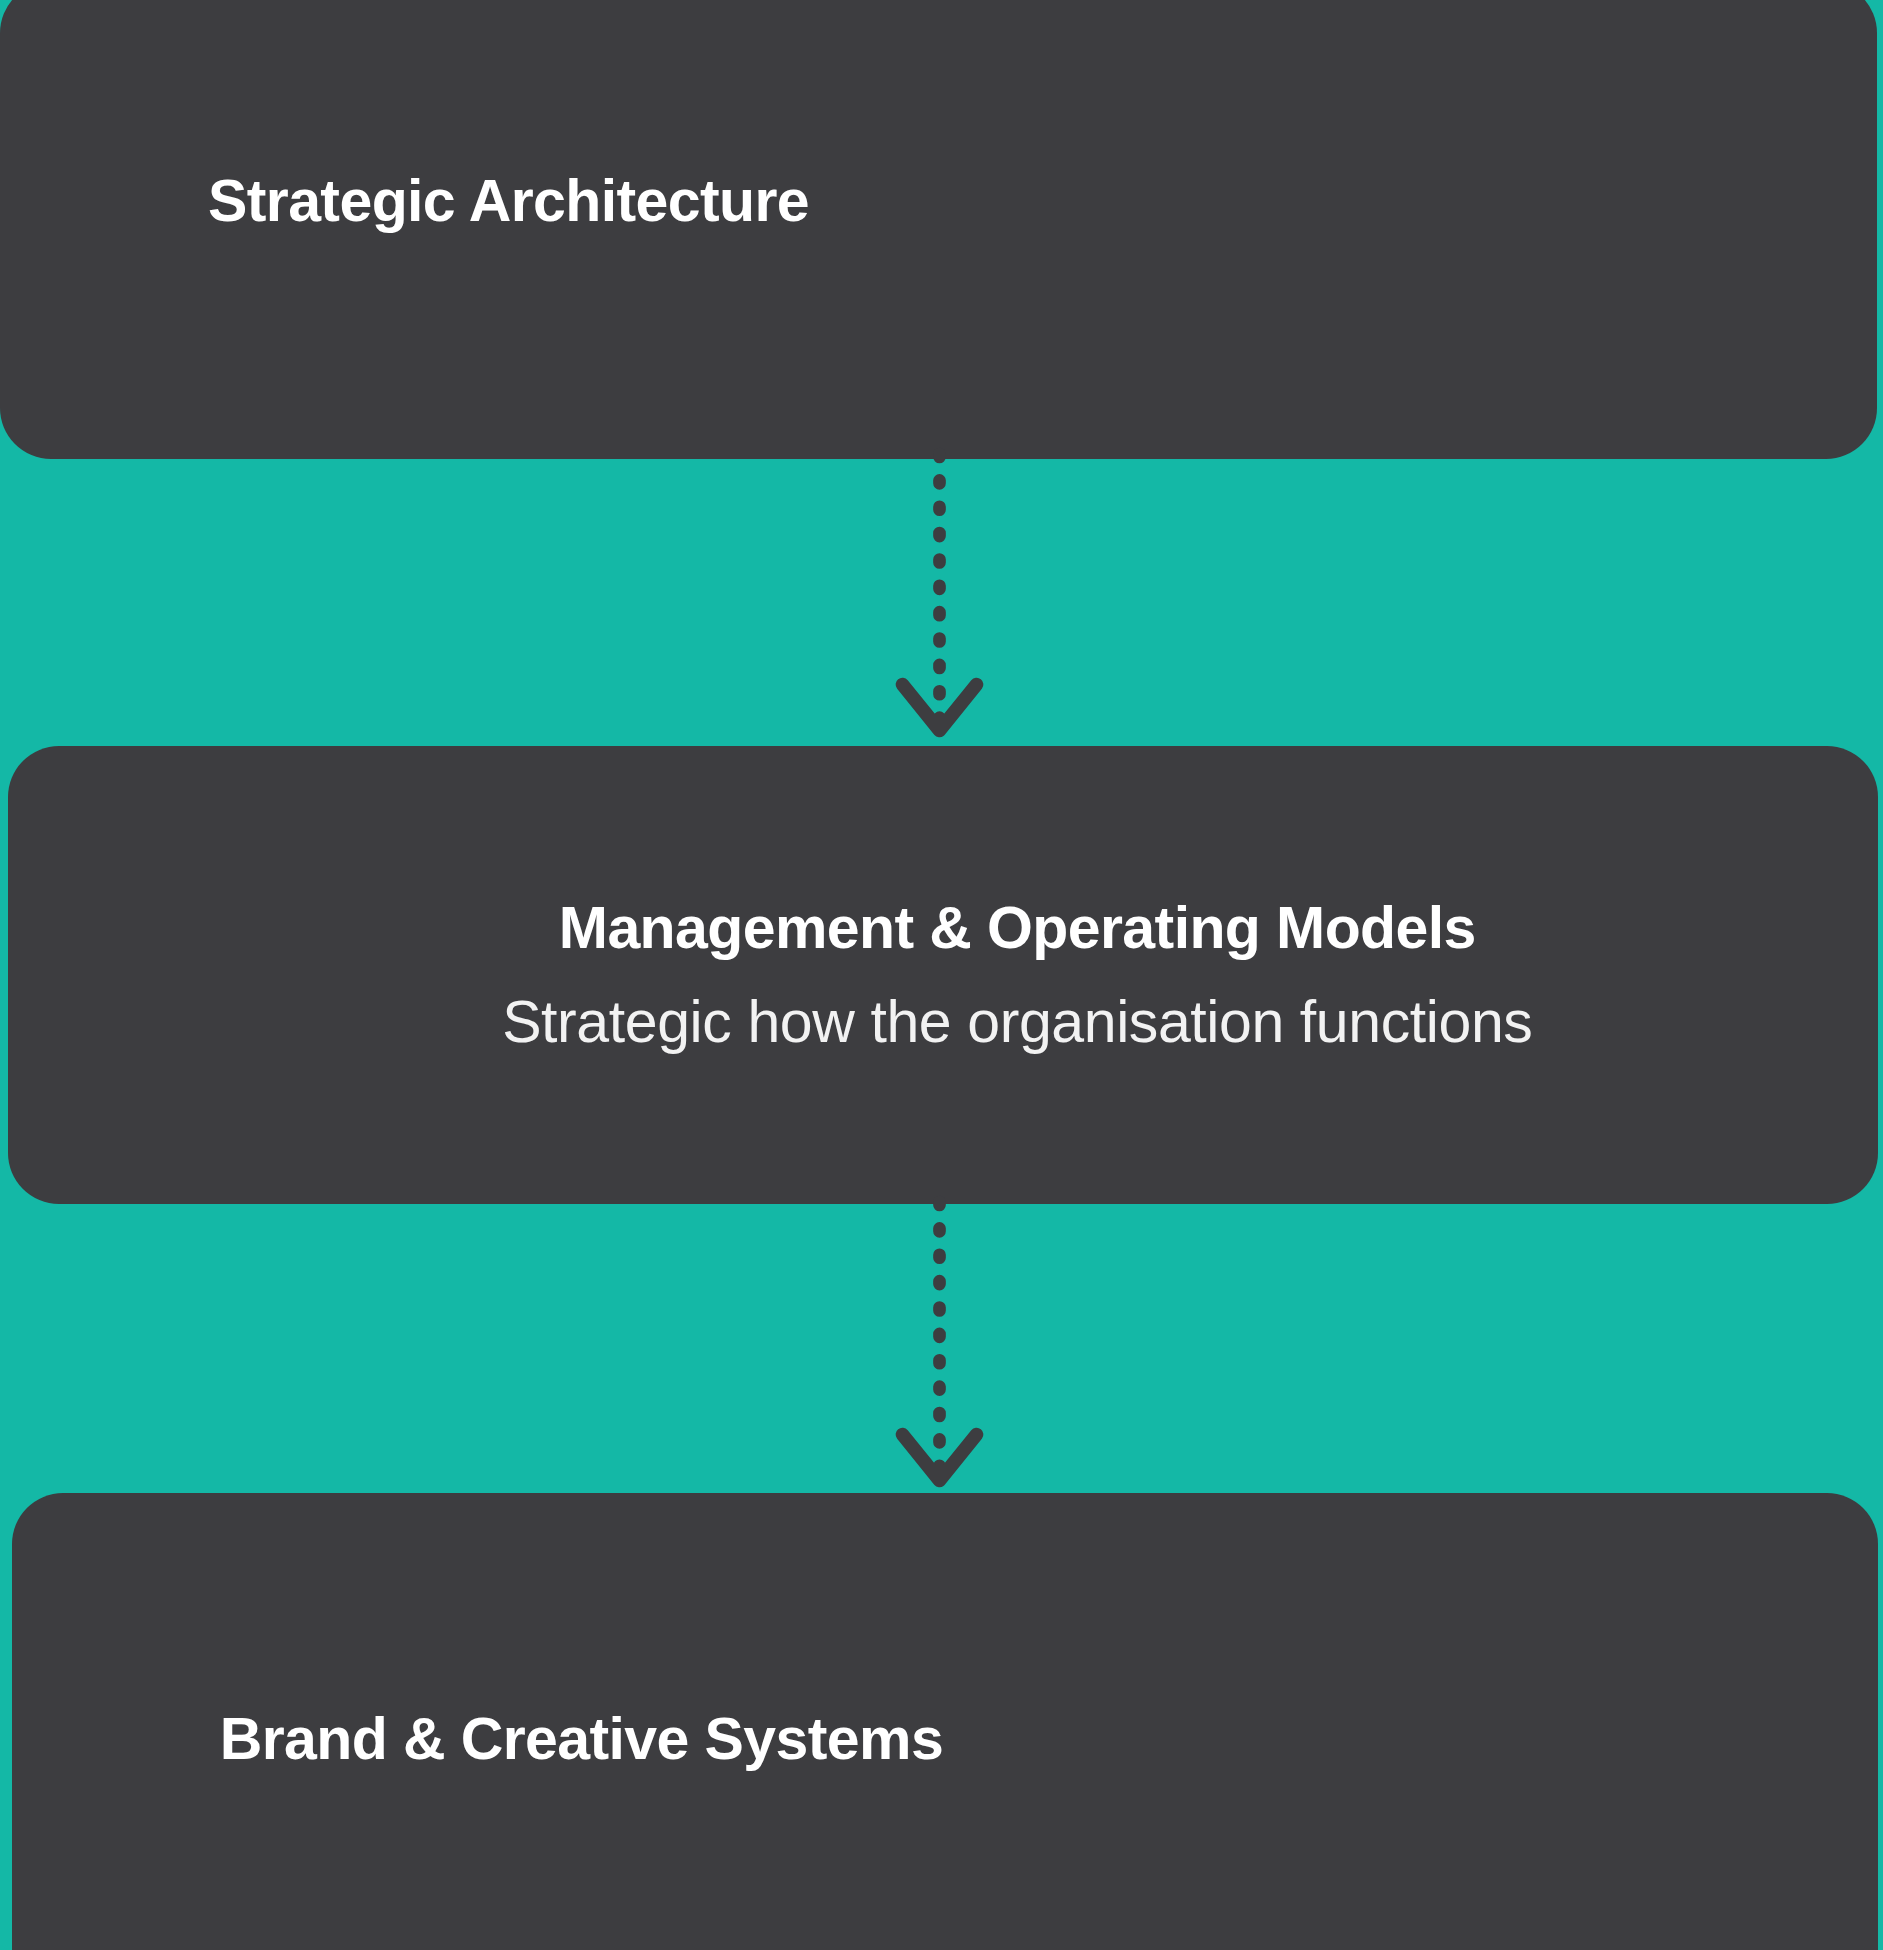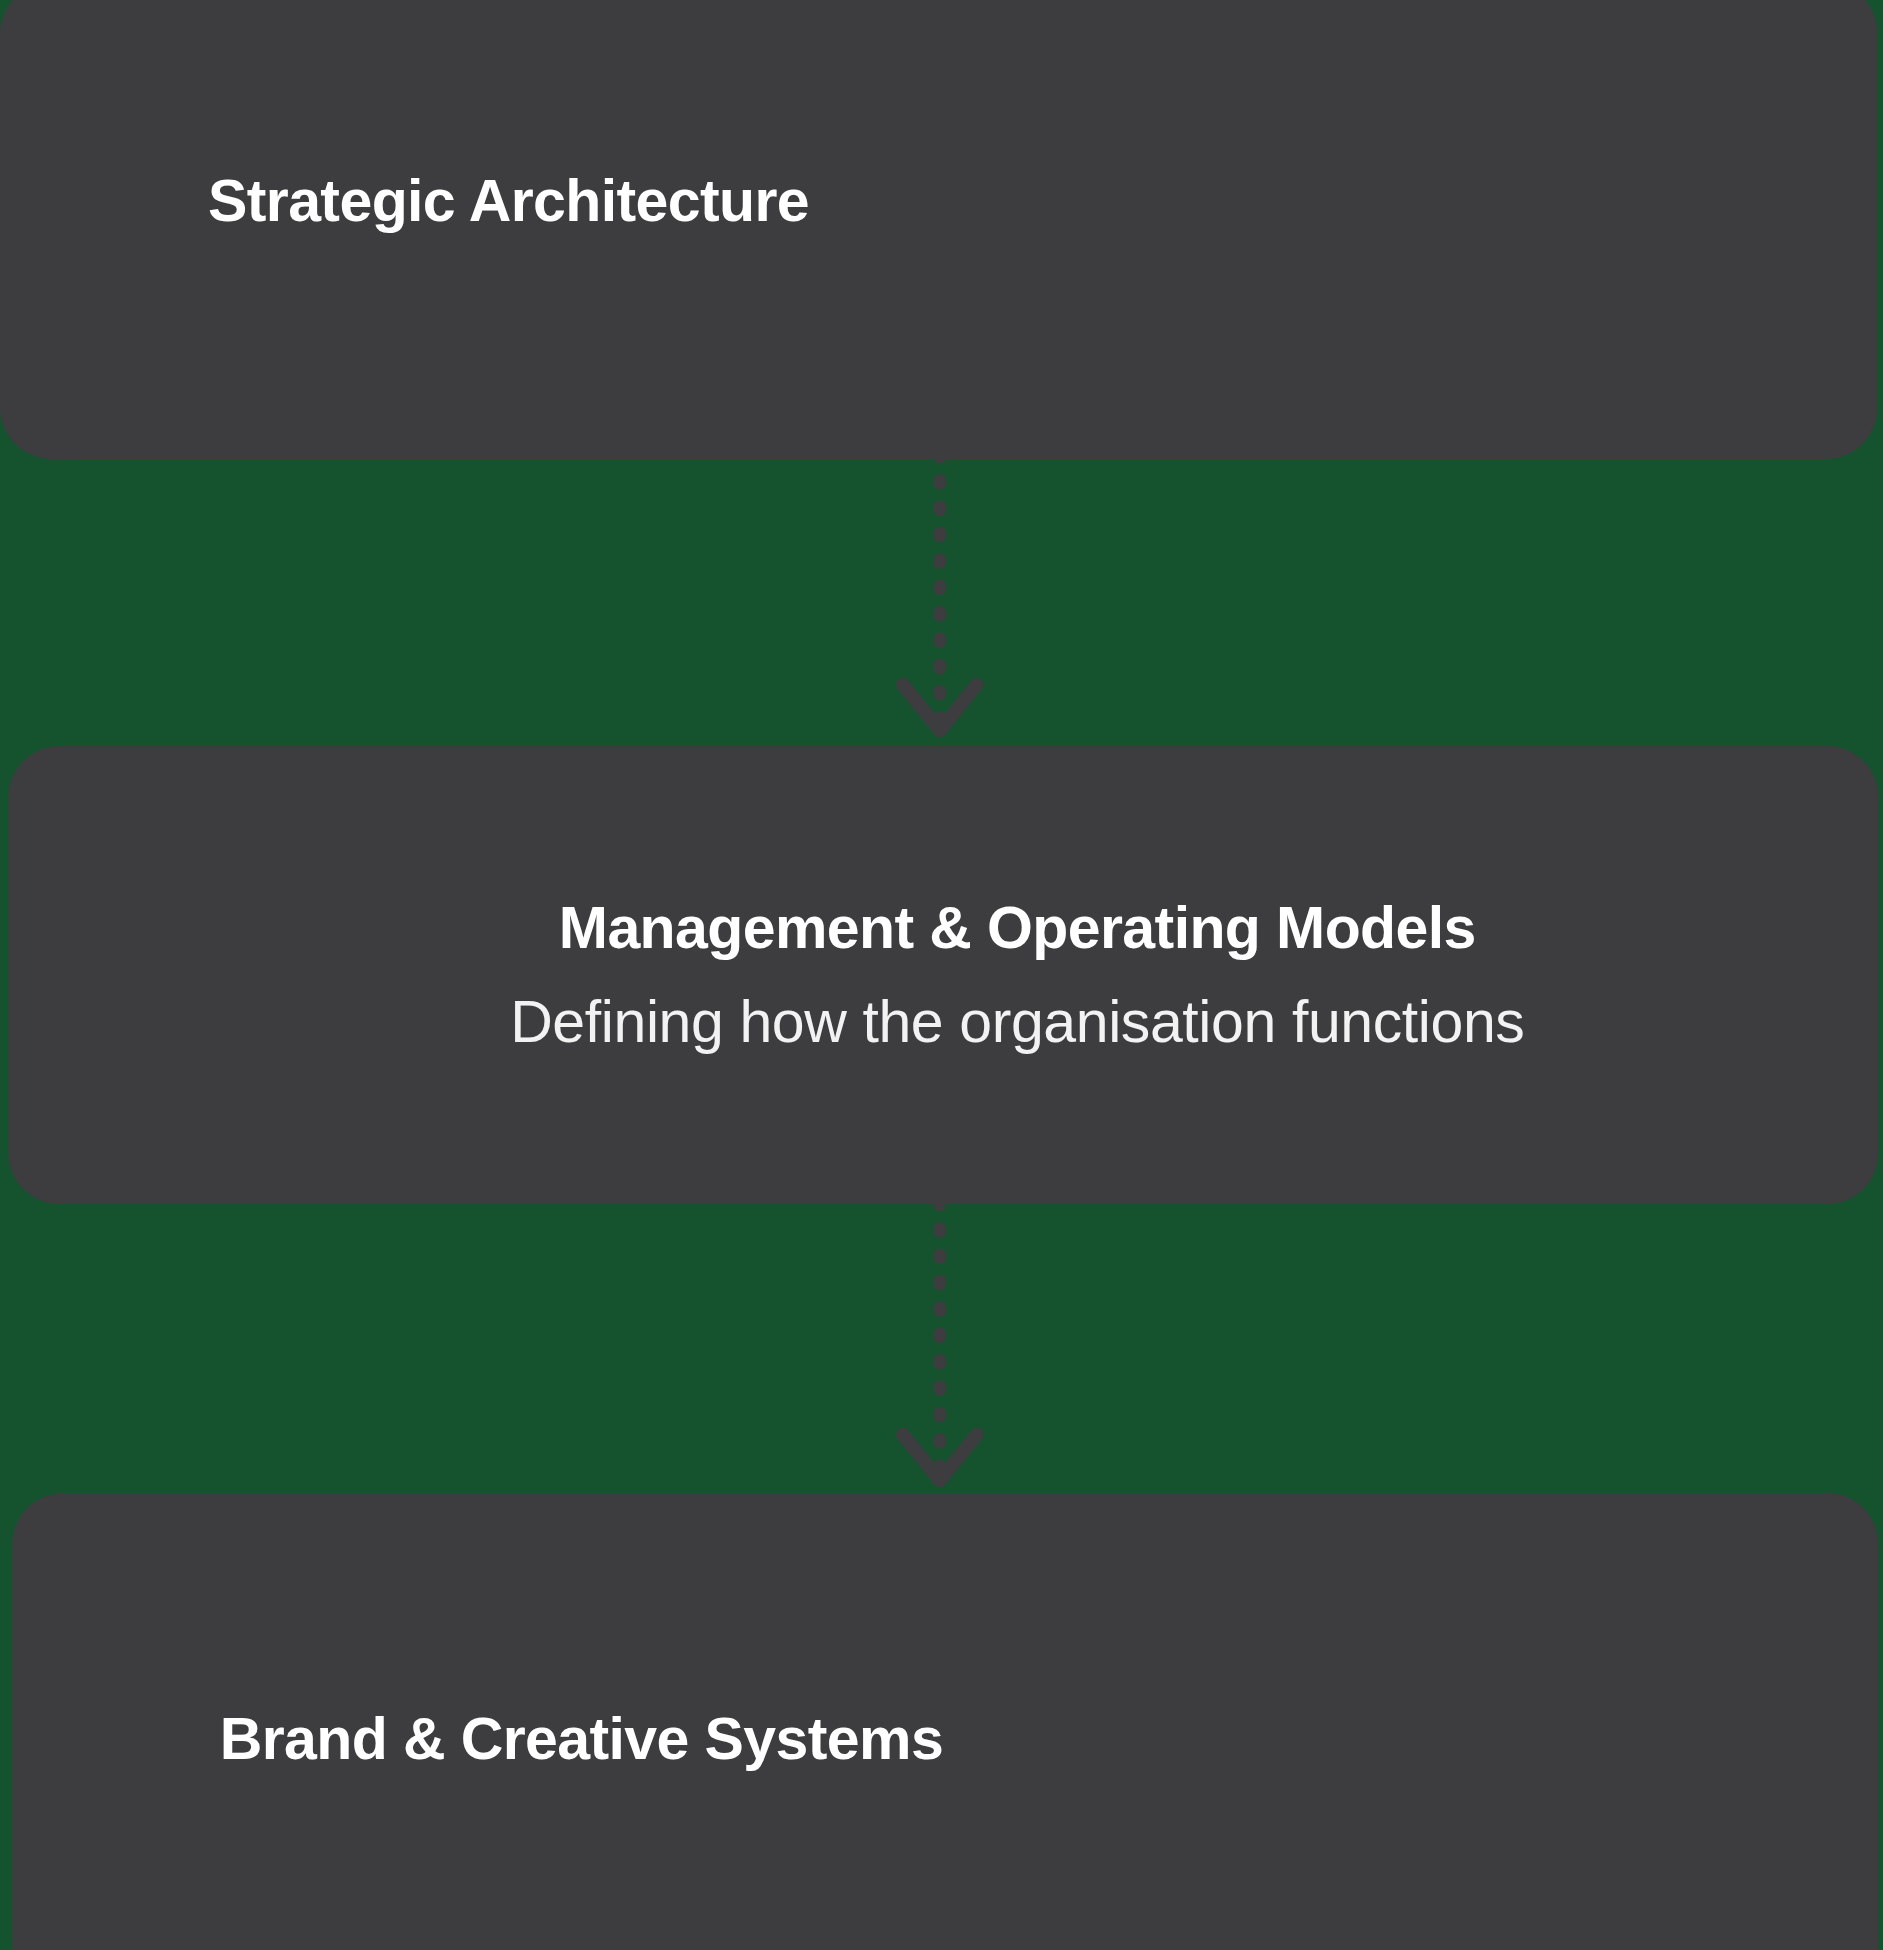--- a/index.html
+++ b/index.html
@@ -13,21 +13,21 @@
     height: 1950px;
     overflow: hidden;
     font-family: "Liberation Sans", sans-serif;
     -webkit-font-smoothing: antialiased;
   }
 
   #stage {
     position: relative;
     width: 1883px;
     height: 1950px;
-    background: #14532d;
+    background: #14b8a6;
   }
 
   
   .card {
     position: absolute;
     background: #3d3d40;
     border-radius: 51px;
     box-sizing: border-box;
     padding-left: 208px;
     padding-right: 59px;
@@ -115,21 +115,21 @@
 
   <div class="connector connector-1">
     <svg viewBox="0 0 120 300" preserveAspectRatio="none">
       <line x1="60" y1="0" x2="60" y2="278" stroke="#3d3d40" stroke-width="13" stroke-linecap="round" stroke-dasharray="3 24"></line>
       <polyline points="22,236 60,283 98,236" fill="none" stroke="#3d3d40" stroke-width="14" stroke-linecap="round" stroke-linejoin="round"></polyline>
     </svg>
   </div>
 
   <div class="card card-2">
     <div class="card-title">Management &amp; Operating Models</div>
-    <div class="card-subtitle">Defining how the organisation functions</div>
+    <div class="card-subtitle">Strategic how the organisation functions</div>
   </div>
 
   <div class="connector connector-2">
     <svg viewBox="0 0 120 302" preserveAspectRatio="none">
       <line x1="60" y1="0" x2="60" y2="280" stroke="#3d3d40" stroke-width="13" stroke-linecap="round" stroke-dasharray="3 24"></line>
       <polyline points="22,238 60,285 98,238" fill="none" stroke="#3d3d40" stroke-width="14" stroke-linecap="round" stroke-linejoin="round"></polyline>
     </svg>
   </div>
 
   <div class="card card-3">

